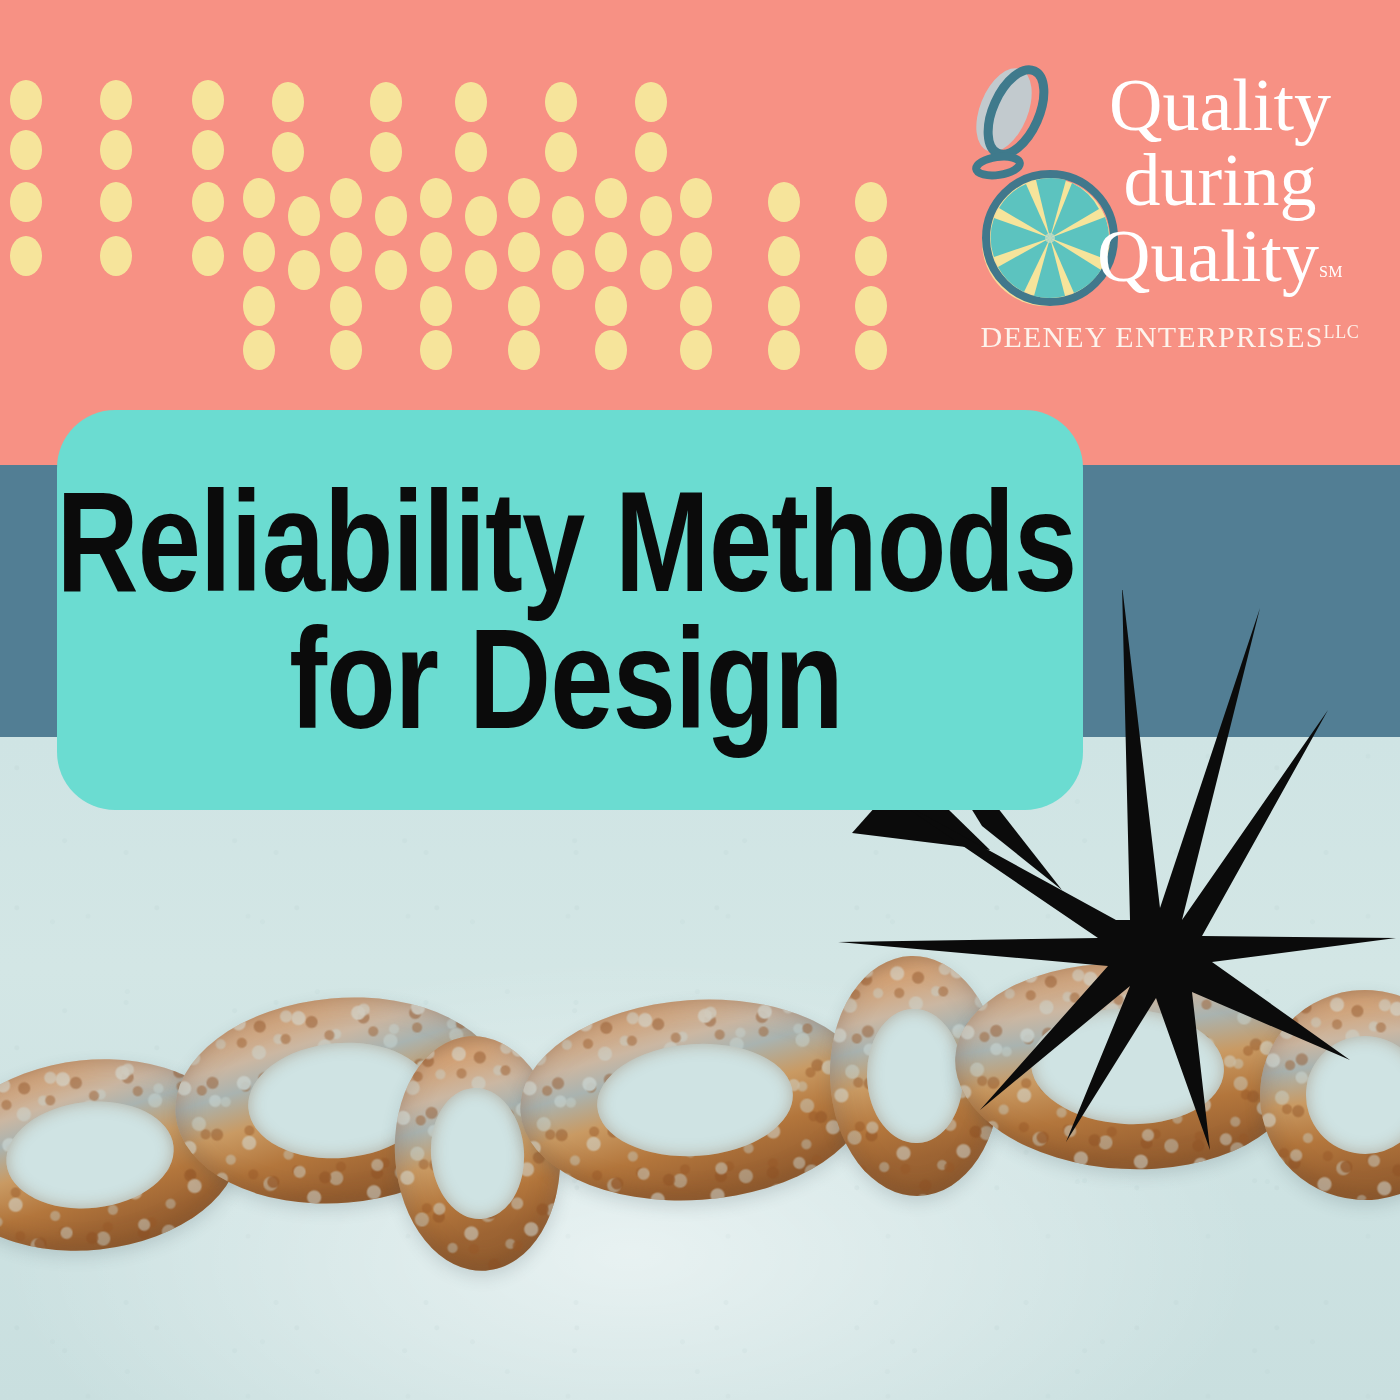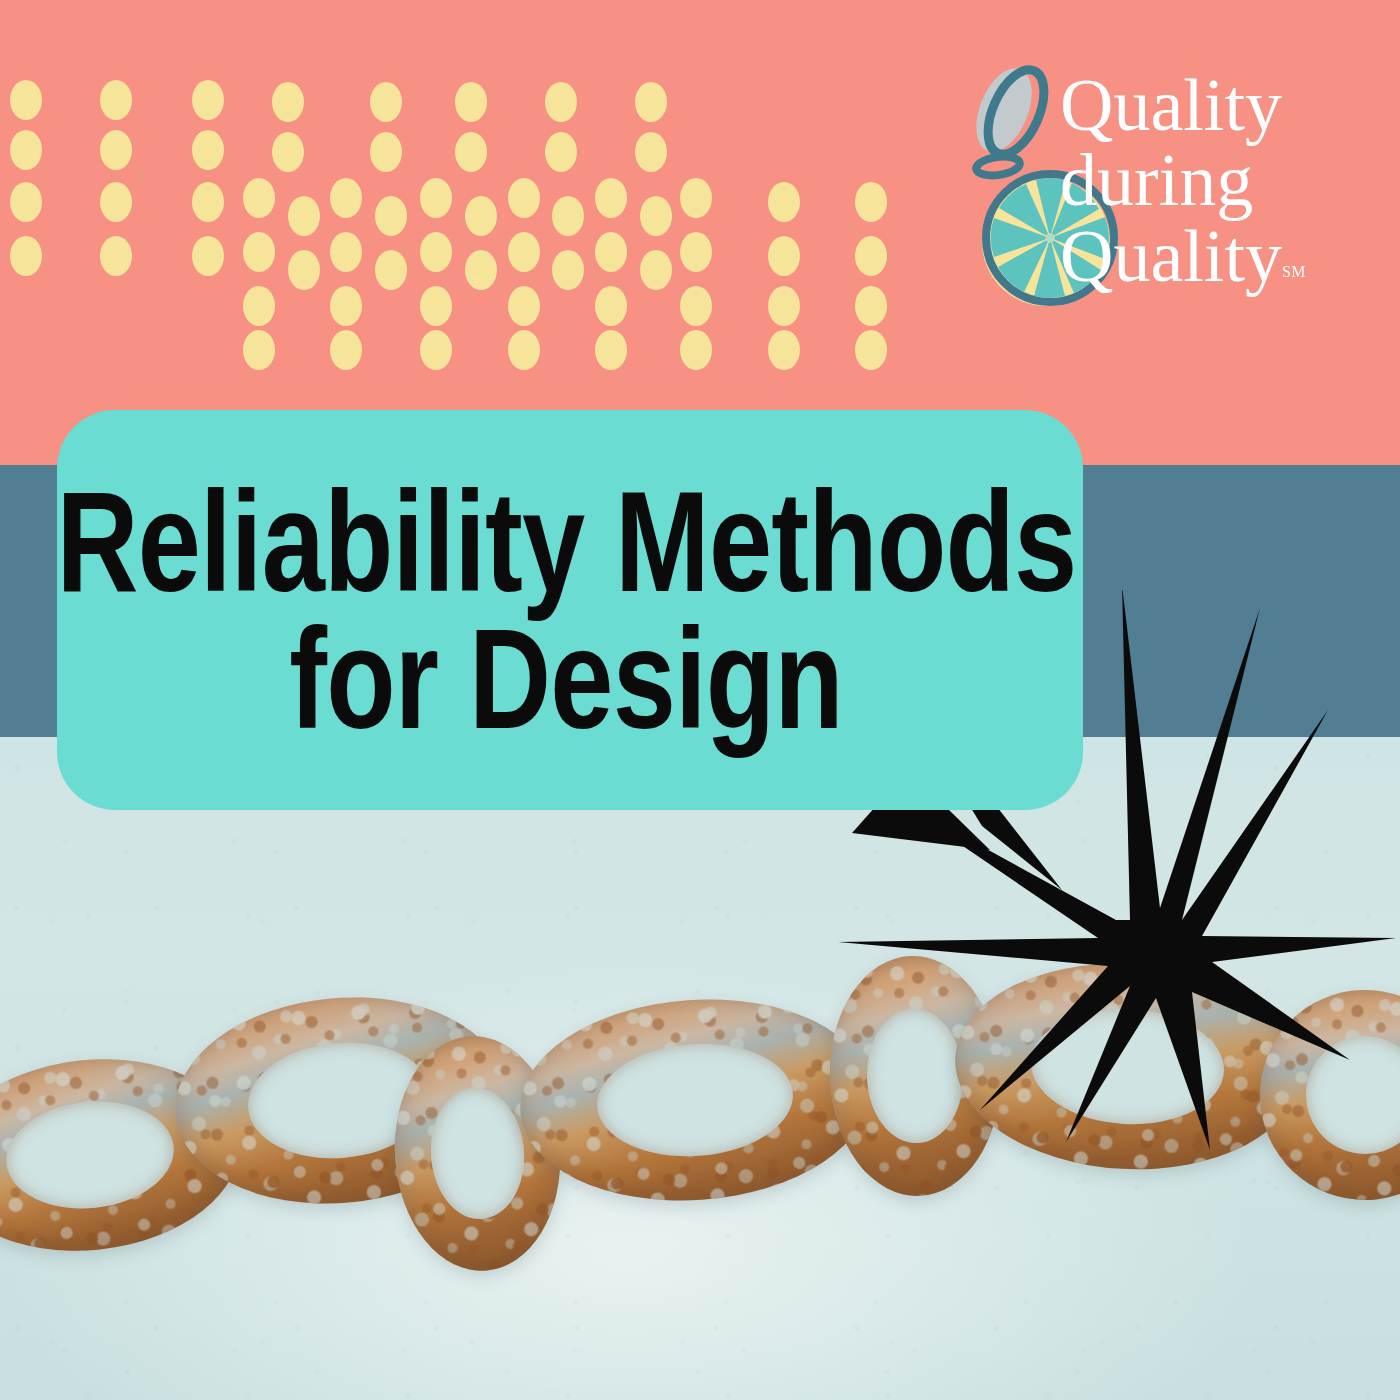--- a/index.html
+++ b/index.html
@@ -150,21 +150,21 @@
     top: 58px;
     width: 420px;
     height: 320px;
   }
   #logo-mark { position: absolute; left: 0; top: 0; width: 180px; height: 260px; }
   #brand-name {
     position: absolute;
     left: 100px;
     top: 10px;
     width: 320px;
-    text-align: left;
+    text-align: center;
     color: #ffffff;
     font-family: "Liberation Serif", "DejaVu Serif", serif;
     font-weight: 400;
     font-size: 74px;
     line-height: 1.02;
     letter-spacing: 0px;
   }
   #brand-name .ln { display: block; white-space: nowrap; }
   #brand-name .sm {
     font-size: 16px;
@@ -321,20 +321,23 @@
         <circle cx="90" cy="180" r="5" fill="#cfe0c7" opacity=".7"></circle>
       </svg>
     </div>
 
     <div id="brand-name">
       <span class="ln">Quality</span>
       <span class="ln">during</span>
       <span class="ln"><span>Quality</span><span class="sm">SM</span></span>
     </div>
 
+    <div id="brand-sub">
+      <span>DEENEY ENTERPRISES</span><span class="llc">LLC</span>
+    </div>
   </div>
 
   <div id="burst">
     <svg width="570" height="560" viewBox="0 0 570 560" aria-hidden="true">
       <g fill="#0b0b0b">
 
         <path d="M42 57 L232 300 L152 236 Z"></path>
         <path d="M172 58 L230 9 L250 150 Z"></path>
         <path d="M22 243 L78 180 L160 260 Z"></path>
 

